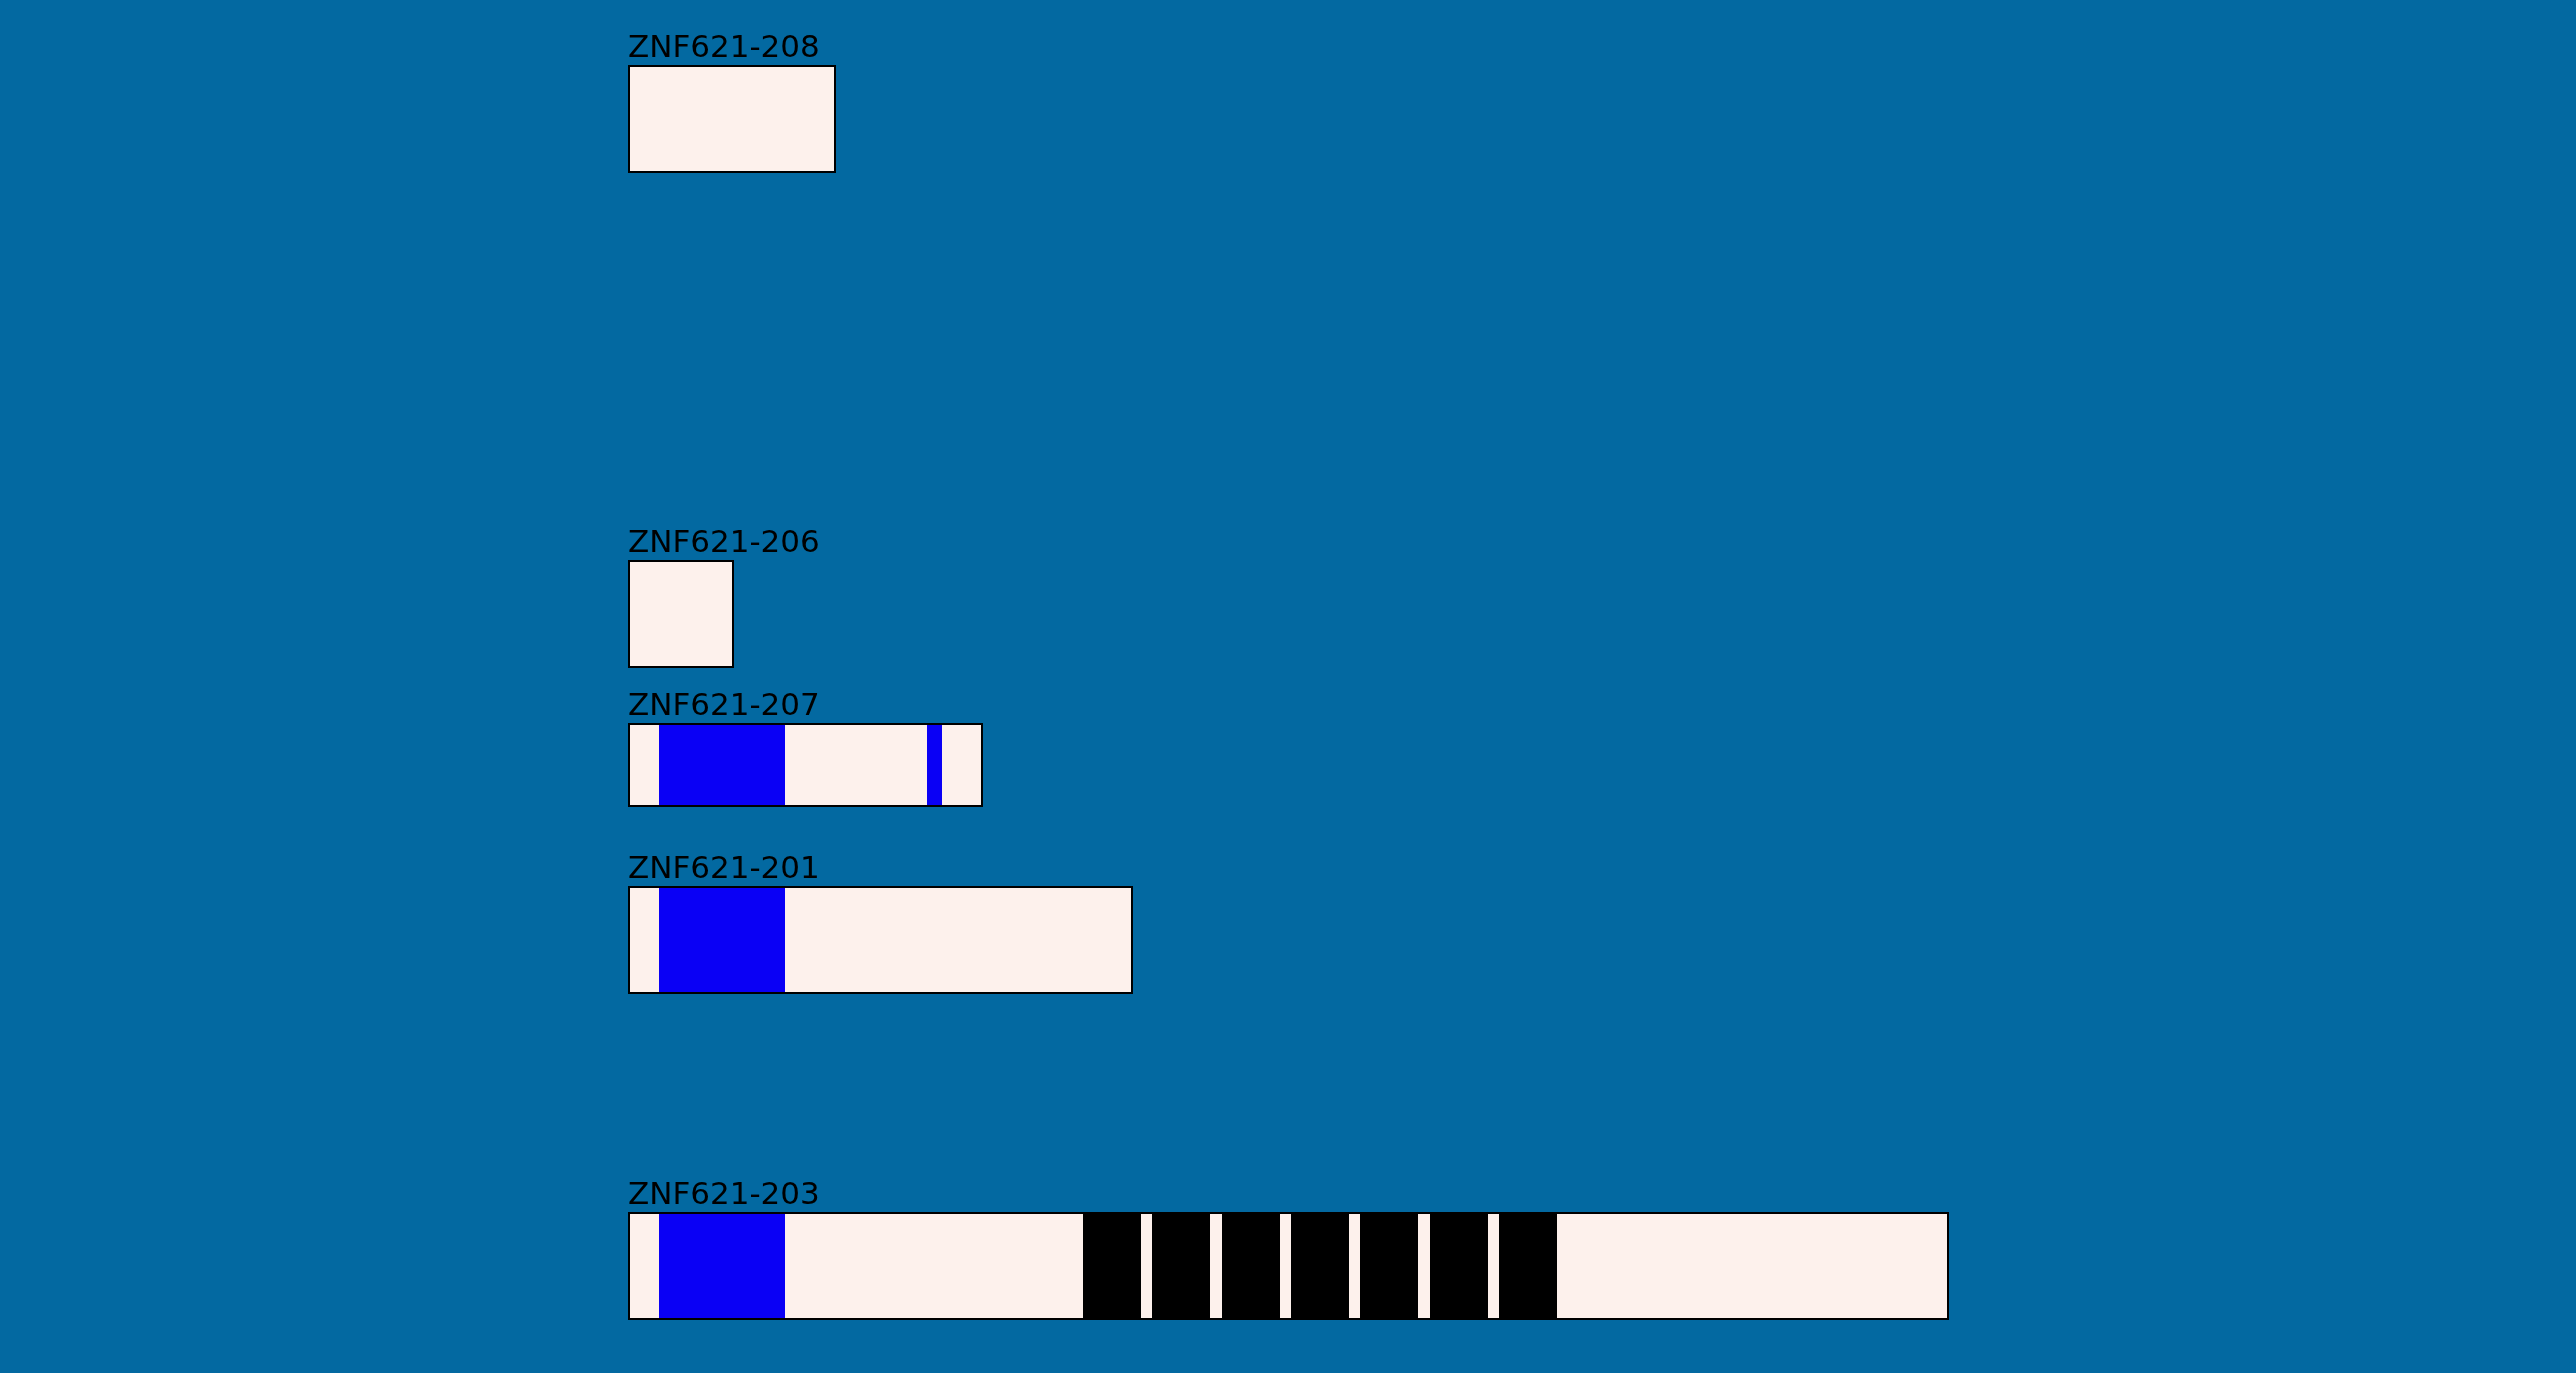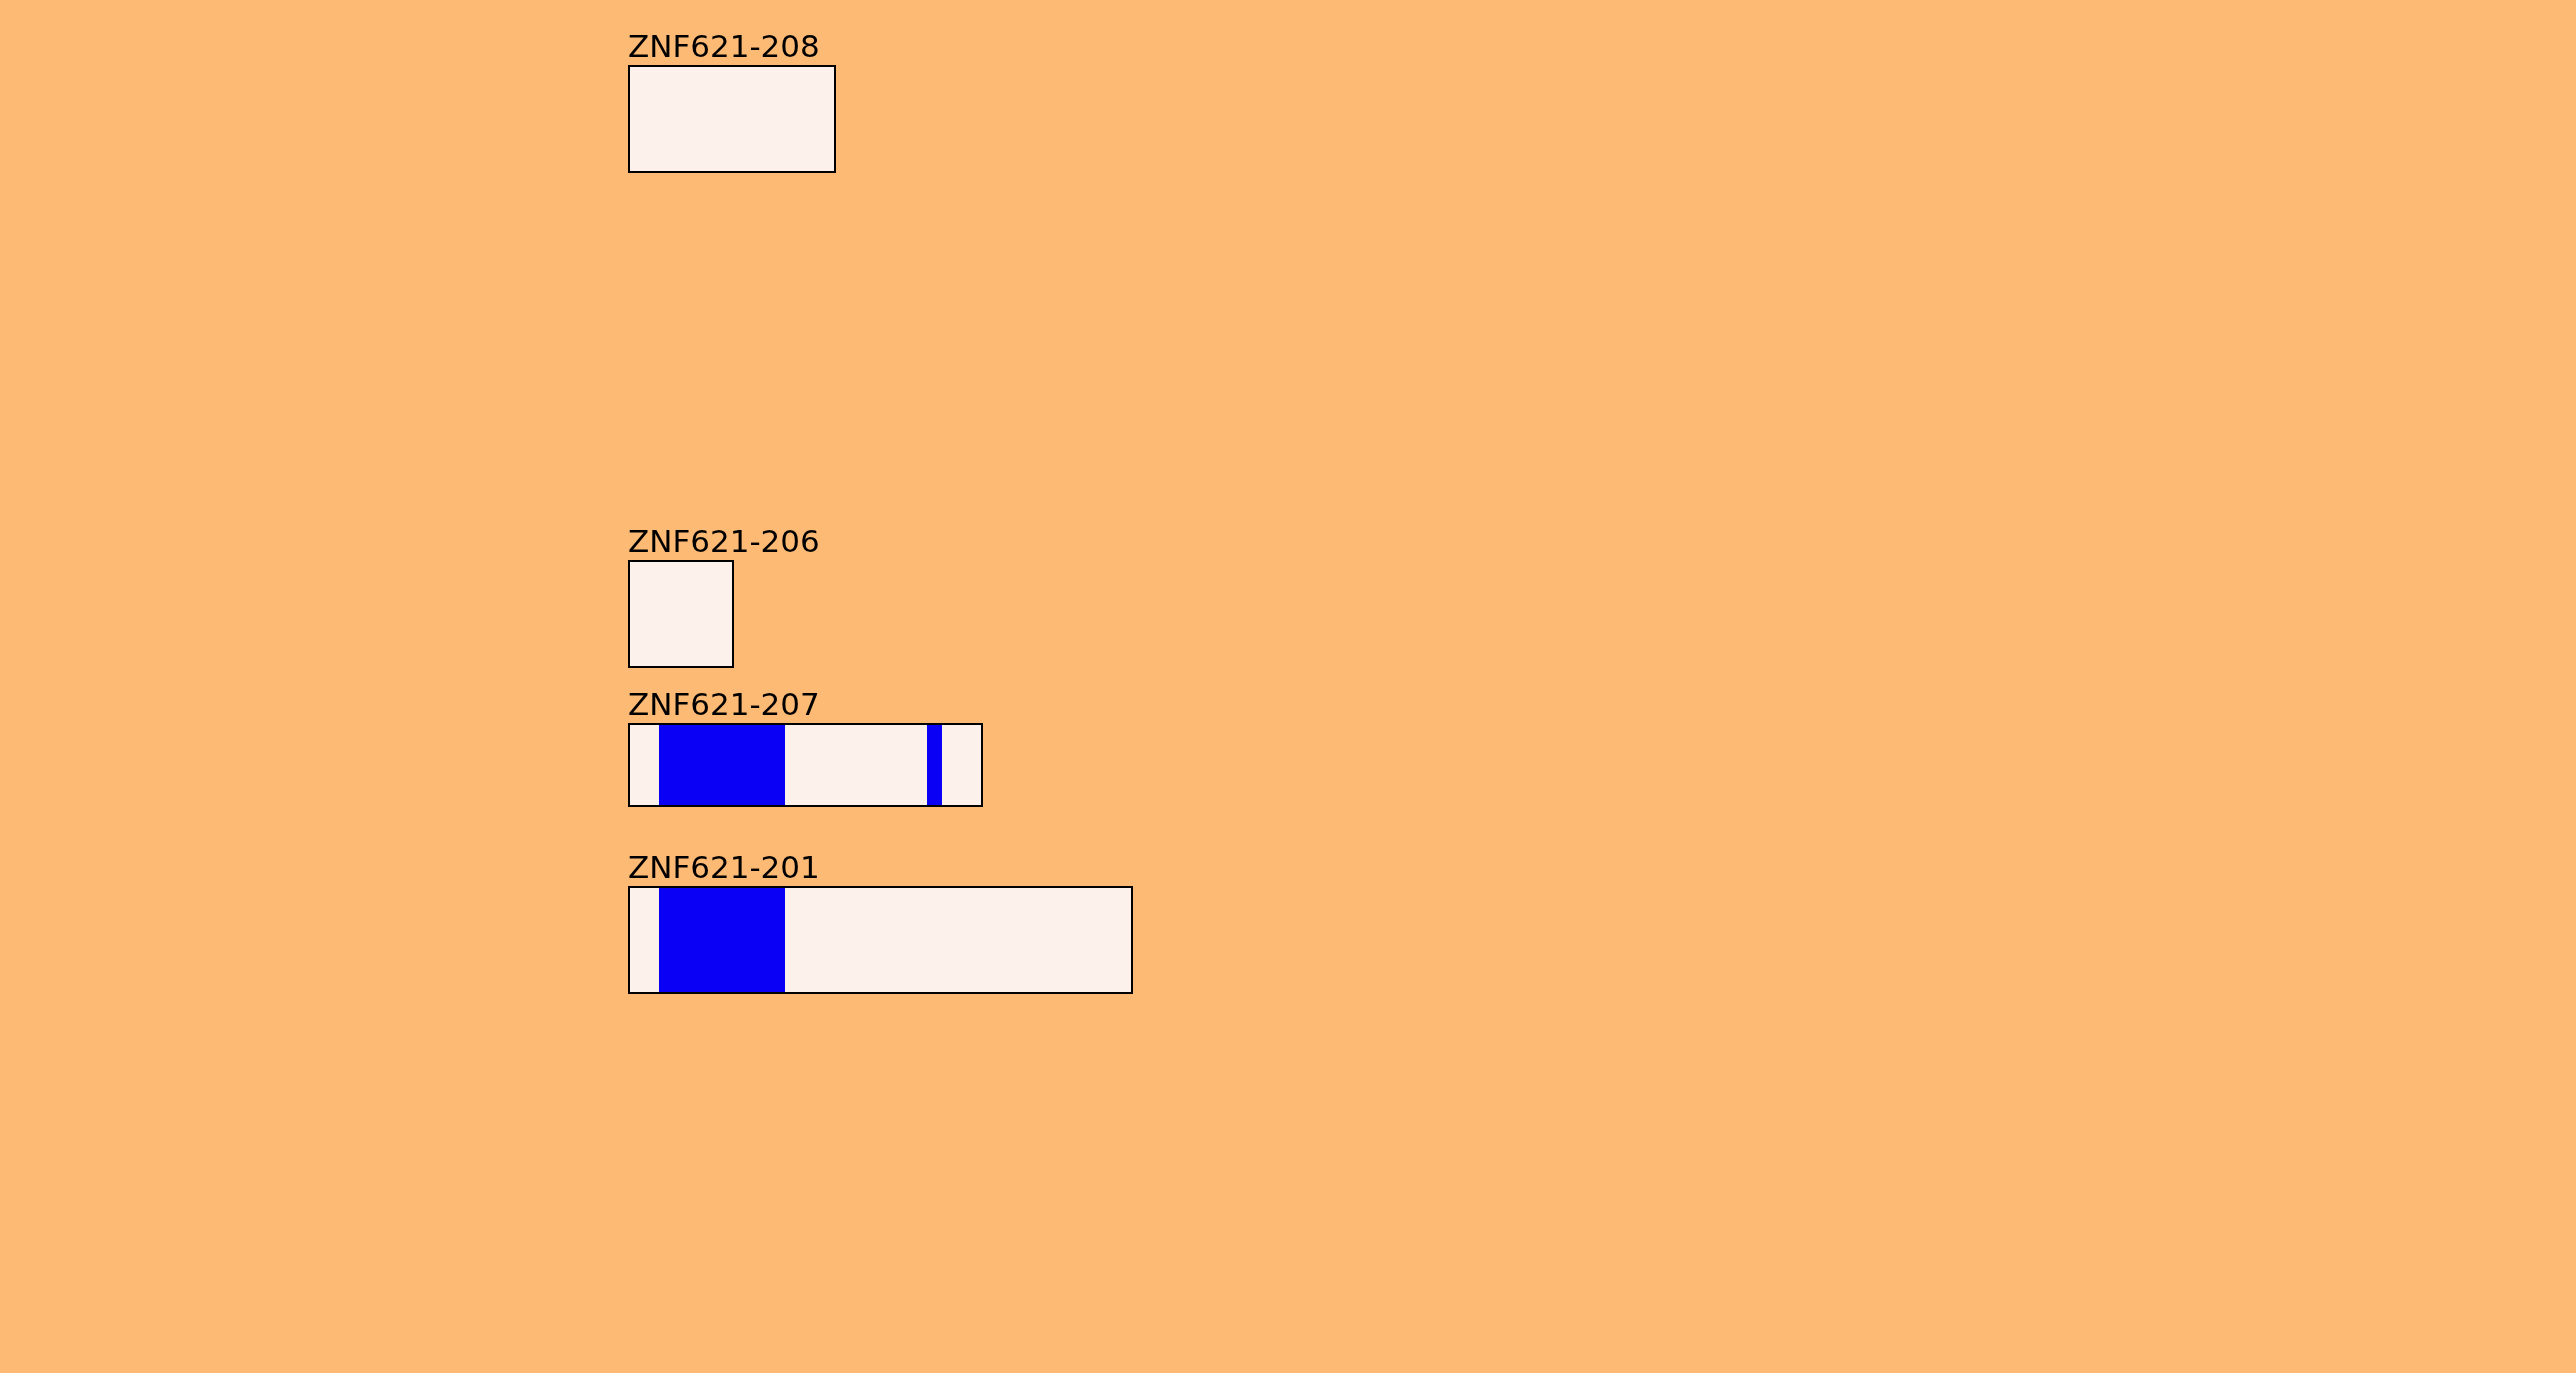--- a/index.html
+++ b/index.html
@@ -12,21 +12,21 @@
     width: 2576px;
     height: 1374px;
     font-family: "DejaVu Sans", "Liberation Sans", sans-serif;
     overflow: hidden;
   }
 
   #canvas {
     position: relative;
     width: 2576px;
     height: 1374px;
-    background: #fdba74;
+    background: #0369a1;
   }
 
   .track {
     position: absolute;
   }
 
   .track-label {
     position: absolute;
     left: 0;
     bottom: 100%;
@@ -77,14 +77,27 @@
         <div class="seg blue" style="left: 29px; width: 126px; background: rgb(10, 0, 245);"></div>
         <div class="seg blue" style="left: 297px; width: 14.6px; background: rgb(10, 0, 245);"></div>
       </div>
     </div>
     <div class="track" style="left: 628px; top: 886px; width: 505px; height: 108px;">
       <div class="track-label">ZNF621-201</div>
       <div class="track-body" style="background: rgb(253, 241, 236); border-color: rgb(0, 0, 0);">
         <div class="seg blue" style="left: 29px; width: 126px; background: rgb(10, 0, 245);"></div>
       </div>
     </div>
+    <div class="track" style="left: 628px; top: 1212px; width: 1321px; height: 108px;">
+      <div class="track-label">ZNF621-203</div>
+      <div class="track-body" style="background: rgb(253, 241, 236); border-color: rgb(0, 0, 0);">
+        <div class="seg blue" style="left: 29px; width: 126px; background: rgb(10, 0, 245);"></div>
+        <div class="seg cds" style="left: 453px; width: 58px; background: rgb(0, 0, 0);"></div>
+        <div class="seg cds" style="left: 522px; width: 58px; background: rgb(0, 0, 0);"></div>
+        <div class="seg cds" style="left: 592px; width: 58px; background: rgb(0, 0, 0);"></div>
+        <div class="seg cds" style="left: 661px; width: 58px; background: rgb(0, 0, 0);"></div>
+        <div class="seg cds" style="left: 730px; width: 58px; background: rgb(0, 0, 0);"></div>
+        <div class="seg cds" style="left: 800px; width: 58px; background: rgb(0, 0, 0);"></div>
+        <div class="seg cds" style="left: 869px; width: 58px; background: rgb(0, 0, 0);"></div>
+      </div>
+    </div>
   </div>
 
 
 </body></html>

